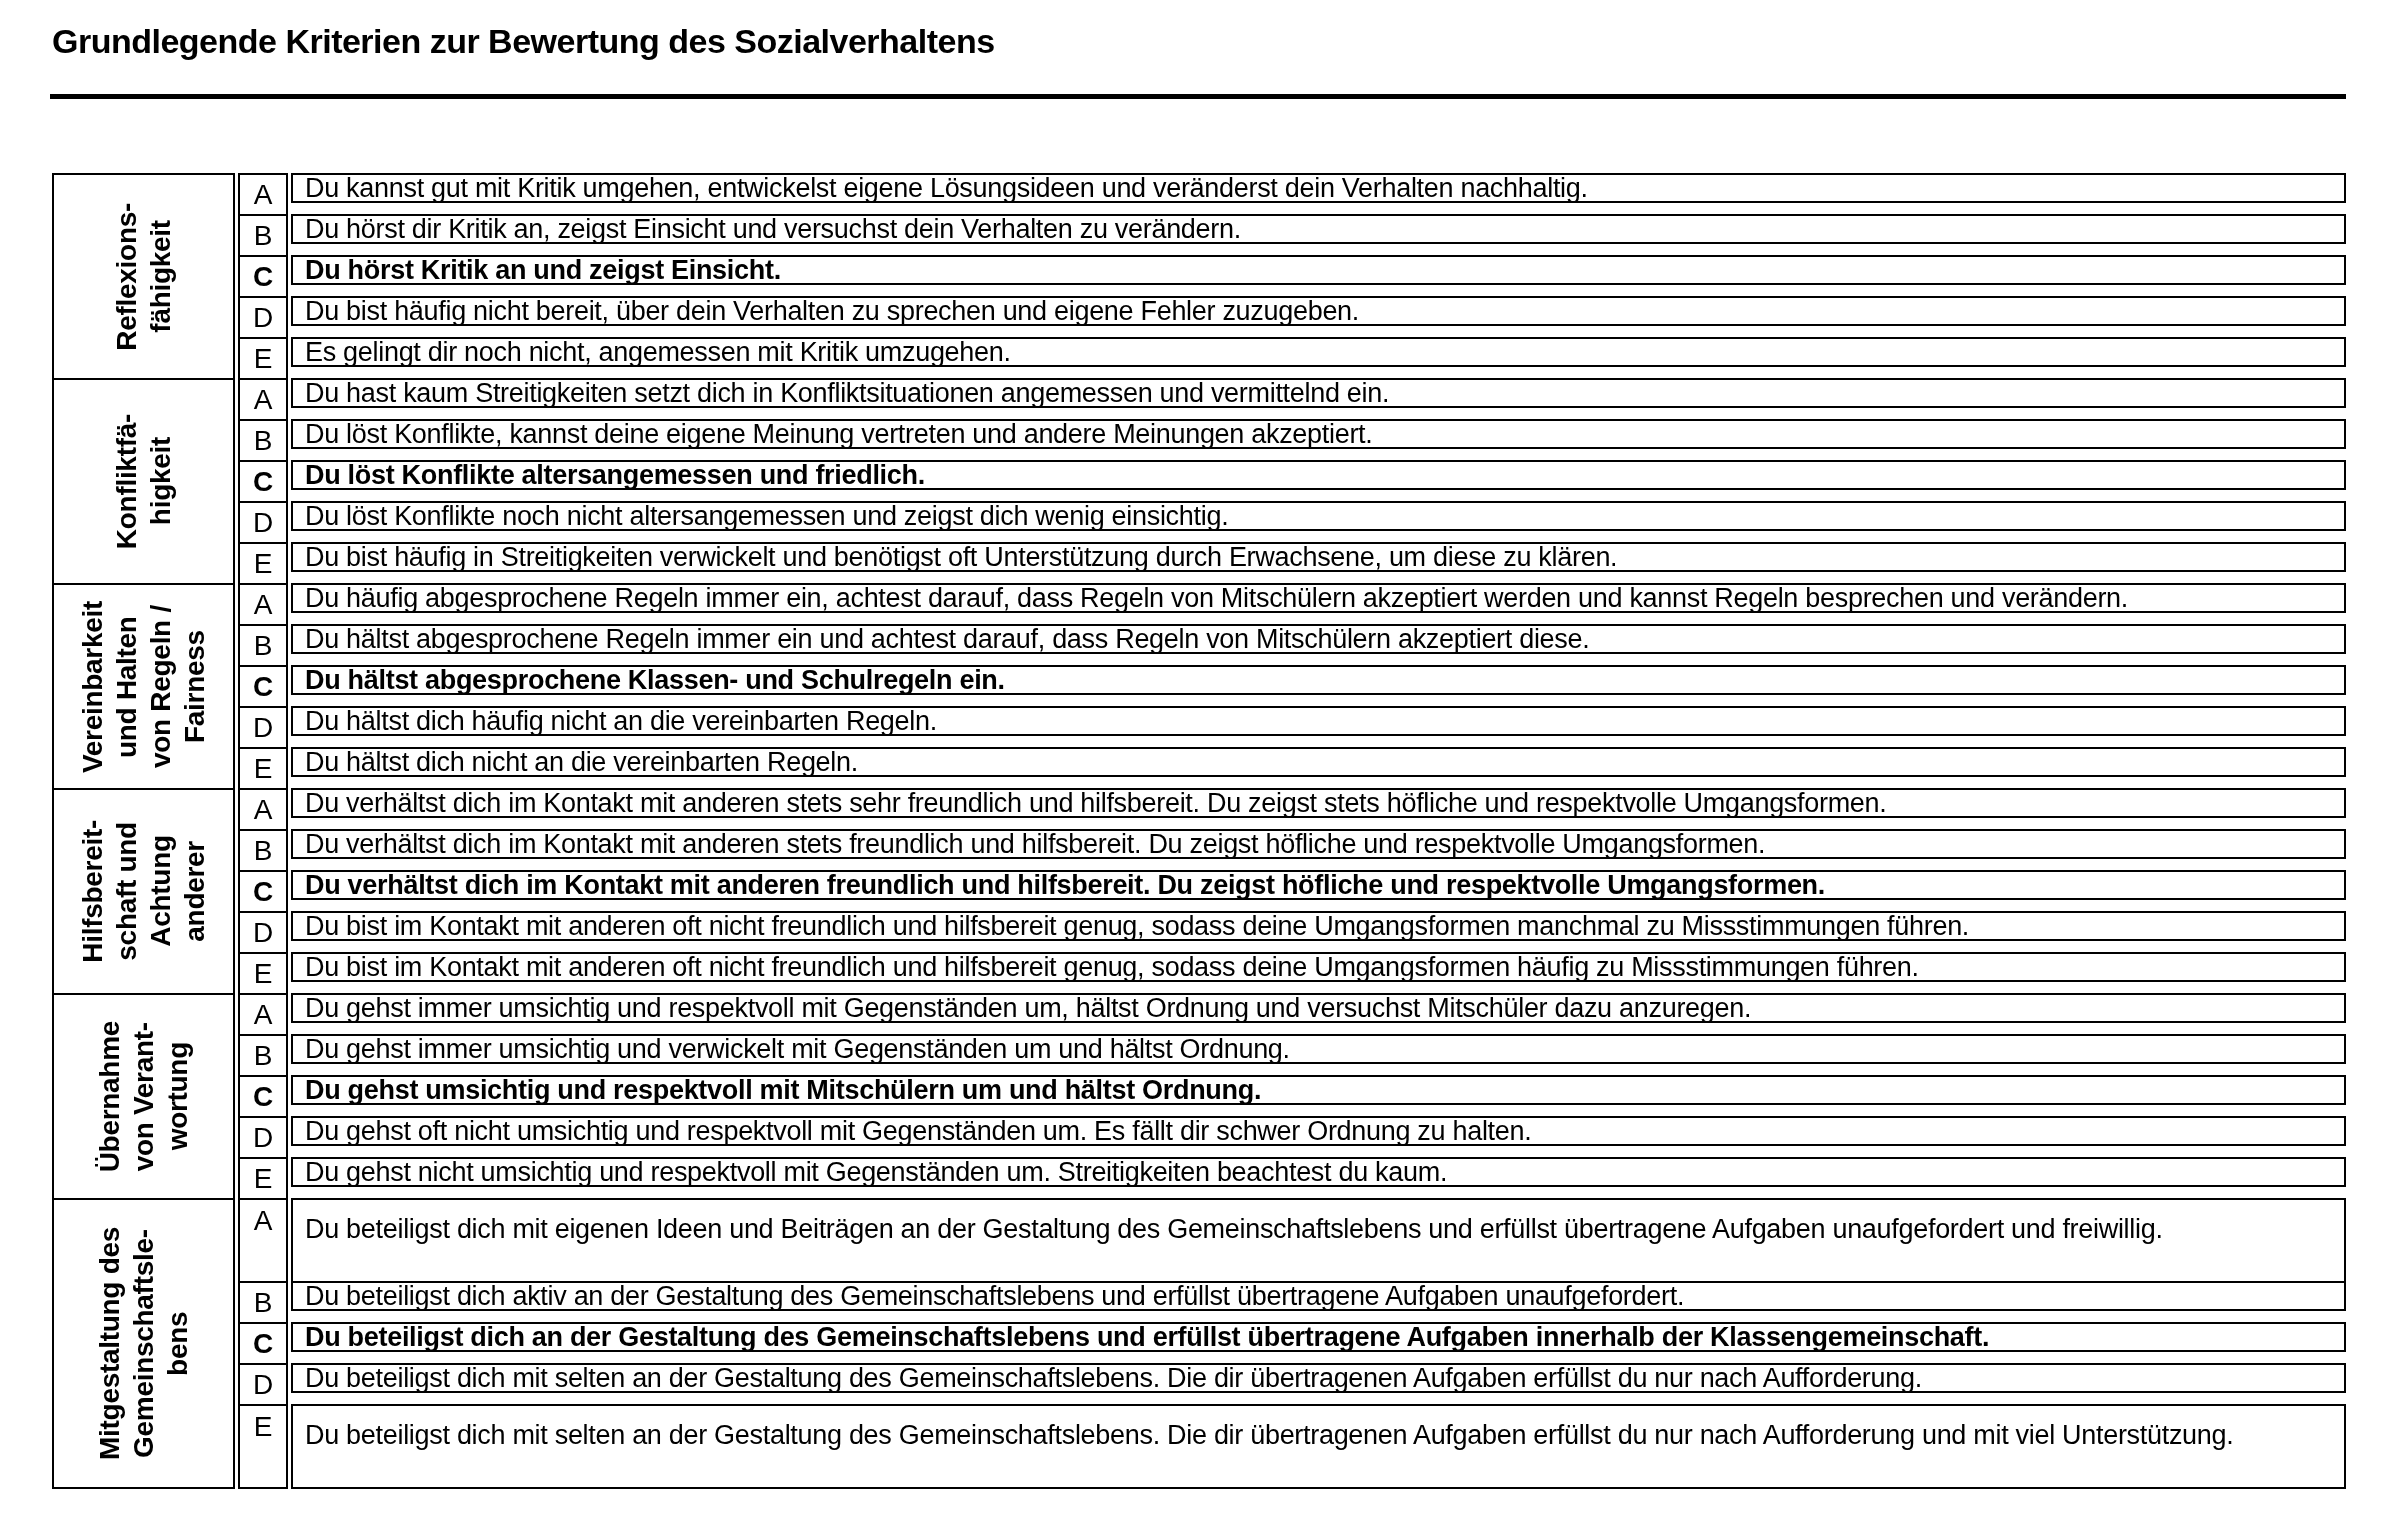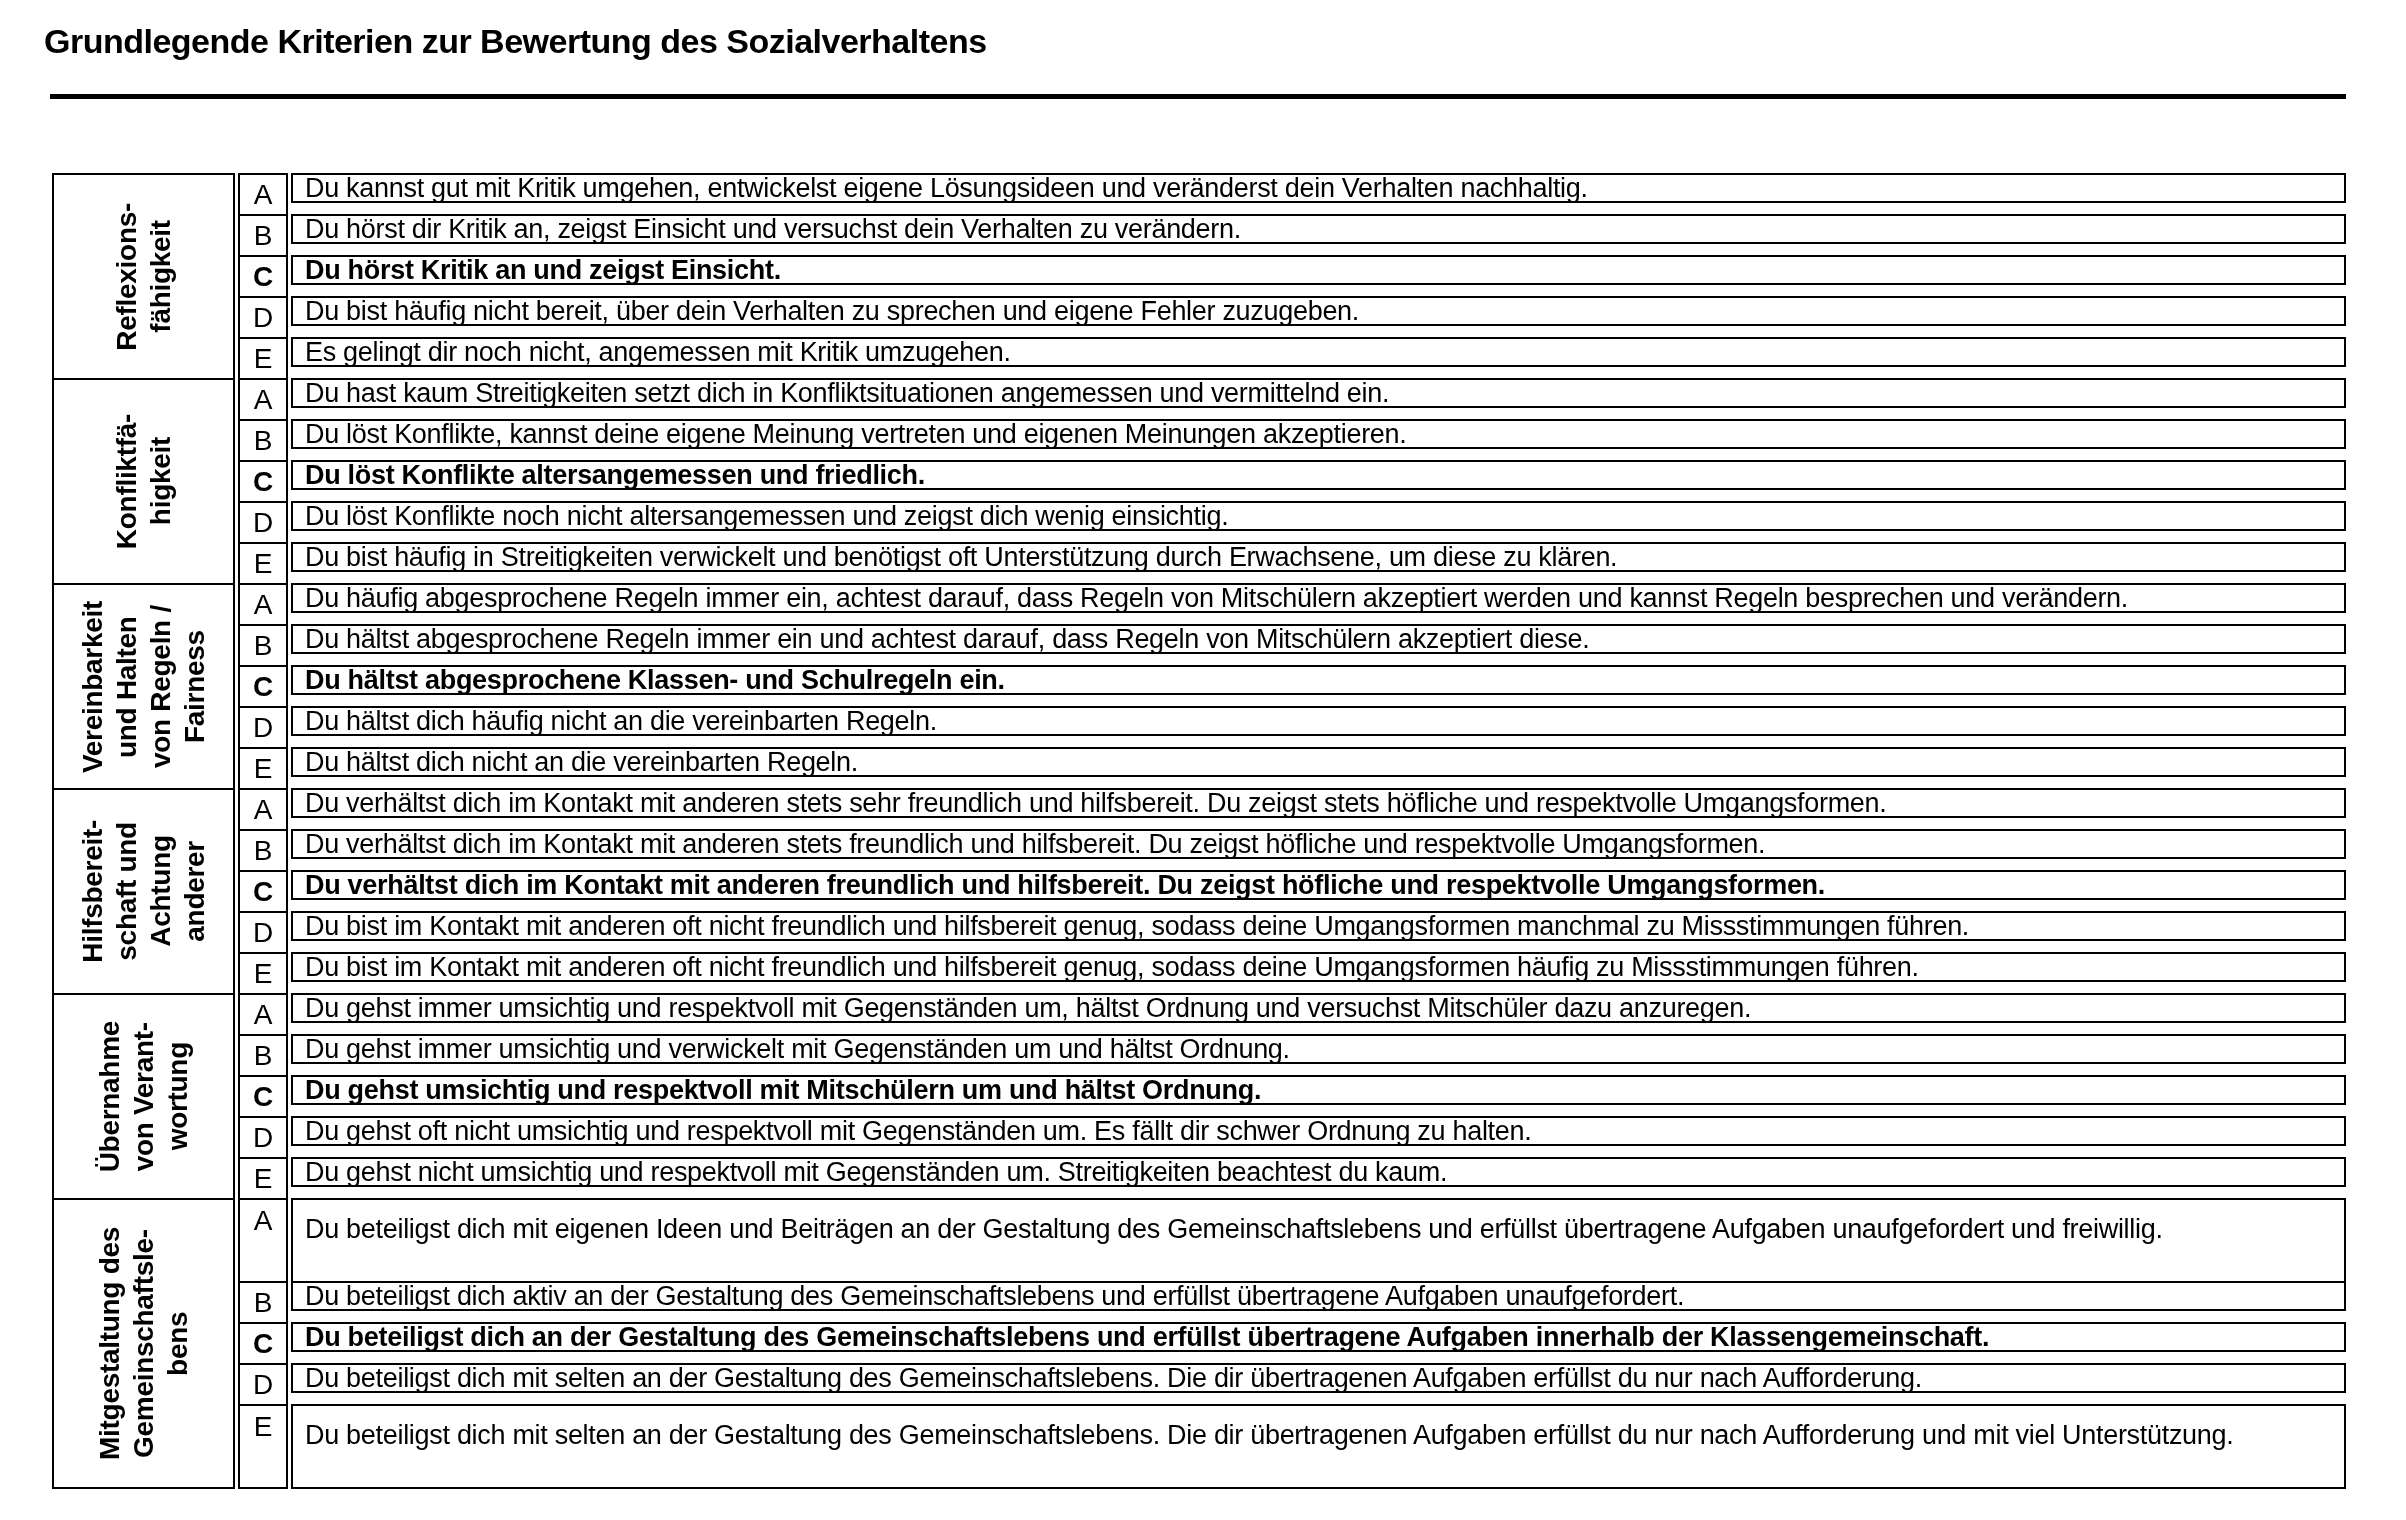--- a/index.html
+++ b/index.html
@@ -4,21 +4,21 @@
 <style>
   html,body{margin:0;padding:0;background:#ffffff;}
   body{
     position:relative;
     width:2406px;height:1520px;
     font-family:"Liberation Sans",sans-serif;
     color:#000;
     overflow:hidden;
   }
   .title{
-    position:absolute;left:44px;top:22px;
+    position:absolute;left:52px;top:22px;
     font-size:34px;font-weight:700;letter-spacing:-0.5px;
     white-space:nowrap;
   }
   .rule{
     position:absolute;left:50px;top:94px;
     width:2296px;height:5px;background:#000;
   }
   .table{
     position:absolute;left:52px;top:173px;width:2294px;
   }
@@ -114,21 +114,21 @@
       <div class="rows">
         <div class="grade-row">
           <div class="grade-cell">A</div>
           <div class="desc-cell">
             <span>Du hast kaum Streitigkeiten setzt dich in Konfliktsituationen angemessen und vermittelnd ein.</span>
           </div>
         </div>
         <div class="grade-row">
           <div class="grade-cell">B</div>
           <div class="desc-cell">
-            <span>Du löst Konflikte, kannst deine eigene Meinung vertreten und eigenen Meinungen akzeptieren.</span>
+            <span>Du löst Konflikte, kannst deine eigene Meinung vertreten und andere Meinungen akzeptiert.</span>
           </div>
         </div>
         <div class="grade-row bold">
           <div class="grade-cell">C</div>
           <div class="desc-cell">
             <span>Du löst Konflikte altersangemessen und friedlich.</span>
           </div>
         </div>
         <div class="grade-row">
           <div class="grade-cell">D</div>

